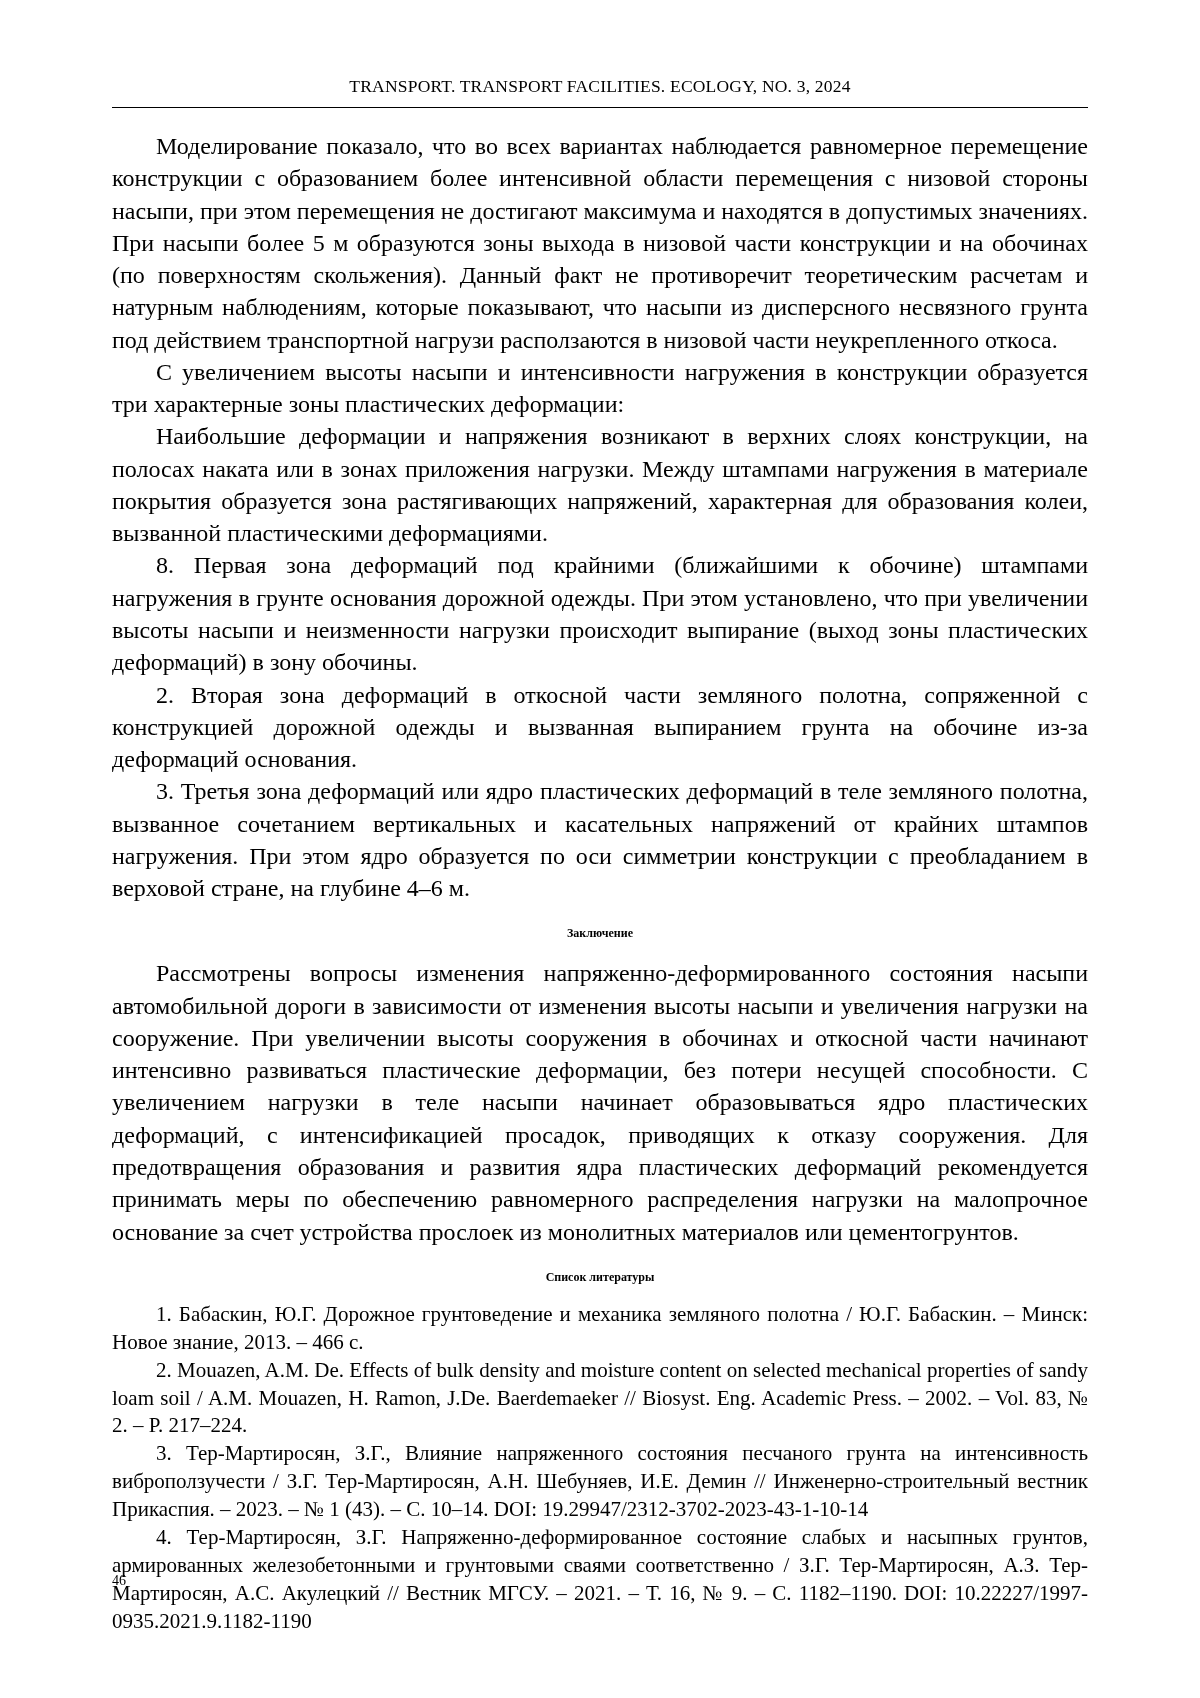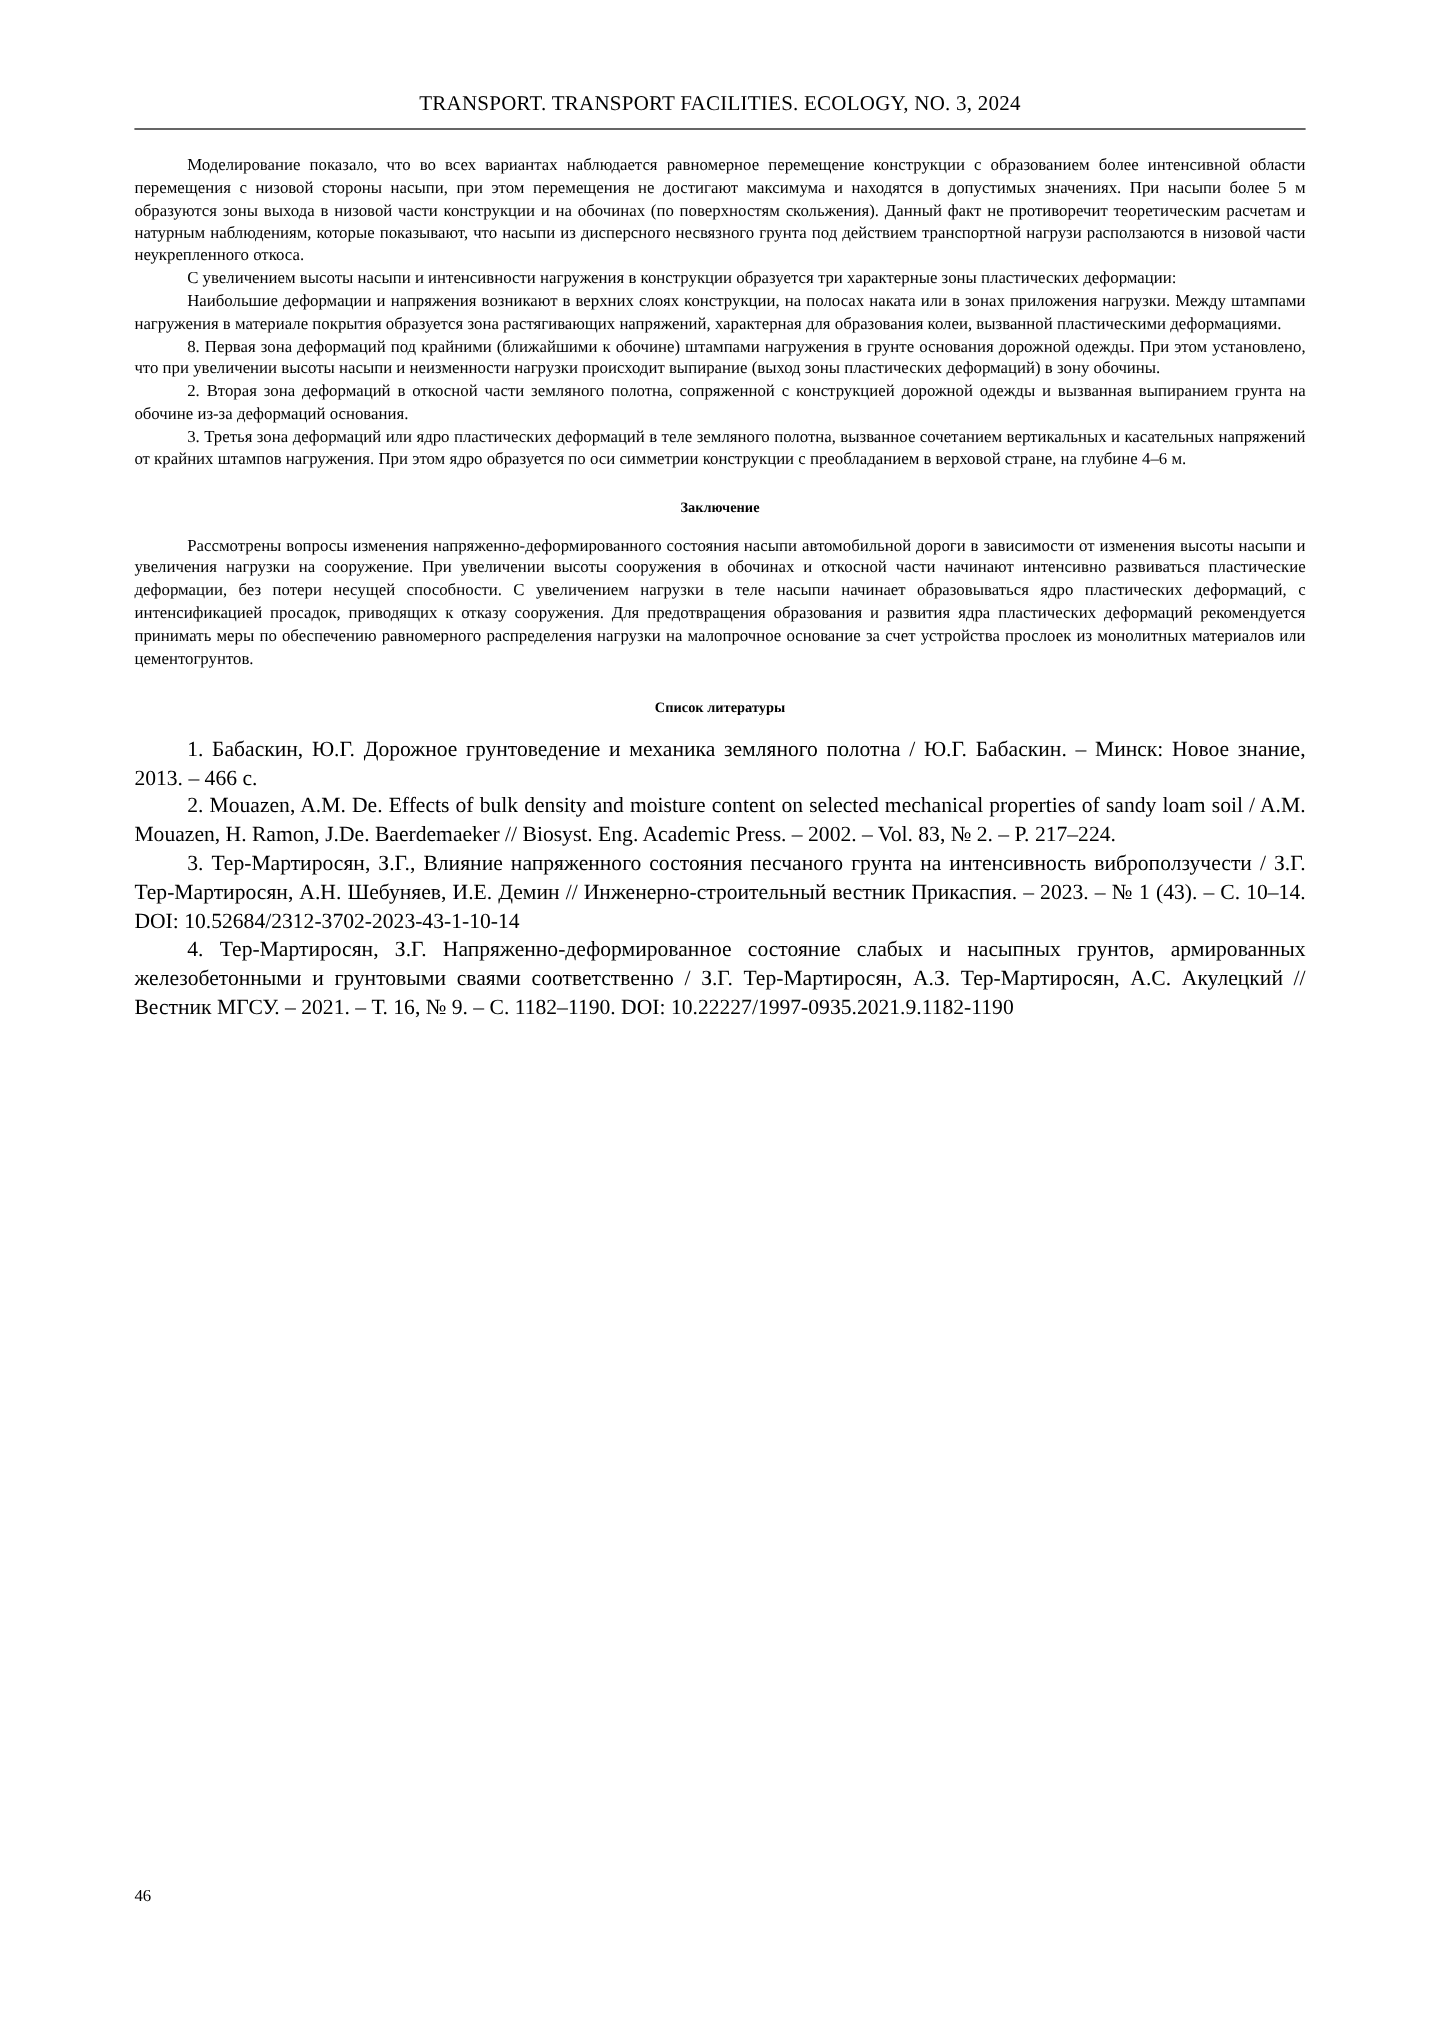--- a/index.html
+++ b/index.html
@@ -34,38 +34,38 @@
     font-size: 17.5px;
     letter-spacing: 0.2px;
     padding-bottom: 10px;
   }
   .rule {
     border-bottom: 1.6px solid #000;
     margin-bottom: 22px;
   }
   p.body-par {
     margin: 0;
-    font-size: 14px;
+    font-size: 24px;
     line-height: 1.345;
     text-align: justify;
     text-indent: 44px;
     hyphens: manual;
   }
   p.body-par + p.body-par {
     margin-top: 0px;
   }
   h2.section-head {
     text-align: center;
     font-size: 12px;
     font-weight: bold;
     margin: 22px 0 16px 0;
   }
   .refs p {
     margin: 0;
-    font-size: 18px;
+    font-size: 21px;
     line-height: 1.33;
     text-align: justify;
     text-indent: 44px;
   }
   .page-number {
     position: absolute;
     left: 112px;
     top: 1573px;
     font-size: 14px;
   }
@@ -91,21 +91,21 @@
 
     <h2 class="section-head">Заключение</h2>
 
     <p class="body-par">Рассмотрены вопросы изменения напряженно-деформированного состояния насыпи автомобильной дороги в зависимости от изменения высоты насыпи и увеличения нагрузки на сооружение. При увеличении высоты сооружения в обочинах и откосной части начинают интенсивно развиваться пластические деформации, без потери несущей способности. С увеличением нагрузки в теле насыпи начинает образовываться ядро пластических деформаций, с интенсификацией просадок, приводящих к отказу сооружения. Для предотвращения образования и развития ядра пластических деформаций рекомендуется принимать меры по обеспечению равномерного распределения нагрузки на малопрочное основание за счет устройства прослоек из монолитных материалов или цементогрунтов.</p>
 
     <h2 class="section-head">Список литературы</h2>
 
     <div class="refs">
       <p>1.  Бабаскин, Ю.Г. Дорожное грунтоведение и механика земляного полотна / Ю.Г. Бабаскин. – Минск: Новое знание, 2013. – 466 с.</p>
       <p>2.  Mouazen, A.M. De. Effects of bulk density and moisture content on selected mechanical properties of sandy loam soil / A.M. Mouazen, H. Ramon, J.De. Baerdemaeker // Biosyst. Eng. Academic Press. – 2002. – Vol. 83, № 2. – P. 217–224.</p>
-      <p>3.  Тер-Мартиросян, З.Г., Влияние напряженного состояния песчаного грунта на интенсивность виброползучести / З.Г. Тер-Мартиросян, А.Н. Шебуняев, И.Е. Демин // Инженерно-строительный вестник Прикаспия. – 2023. – № 1 (43). – С. 10–14. DOI: 10.52684/2312-3702-2023-43-1-10-14</p>
+      <p>3.  Тер-Мартиросян, З.Г., Влияние напряженного состояния песчаного грунта на интенсивность виброползучести / З.Г. Тер-Мартиросян, А.Н. Шебуняев, И.Е. Демин // Инженерно-строительный вестник Прикаспия. – 2023. – № 1 (43). – С. 10–14. DOI: 19.29947/2312-3702-2023-43-1-10-14</p>
       <p>4.  Тер-Мартиросян, З.Г. Напряженно-деформированное состояние слабых и насыпных грунтов, армированных железобетонными и грунтовыми сваями соответственно / З.Г. Тер-Мартиросян, А.З. Тер-Мартиросян, А.С. Акулецкий // Вестник МГСУ. – 2021. – Т. 16, № 9. – С. 1182–1190. DOI: 10.22227/1997-0935.2021.9.1182-1190</p>
     </div>
 
   </div>
 
   <div class="page-number">46</div>
 
 </div>
 
 </body></html>

